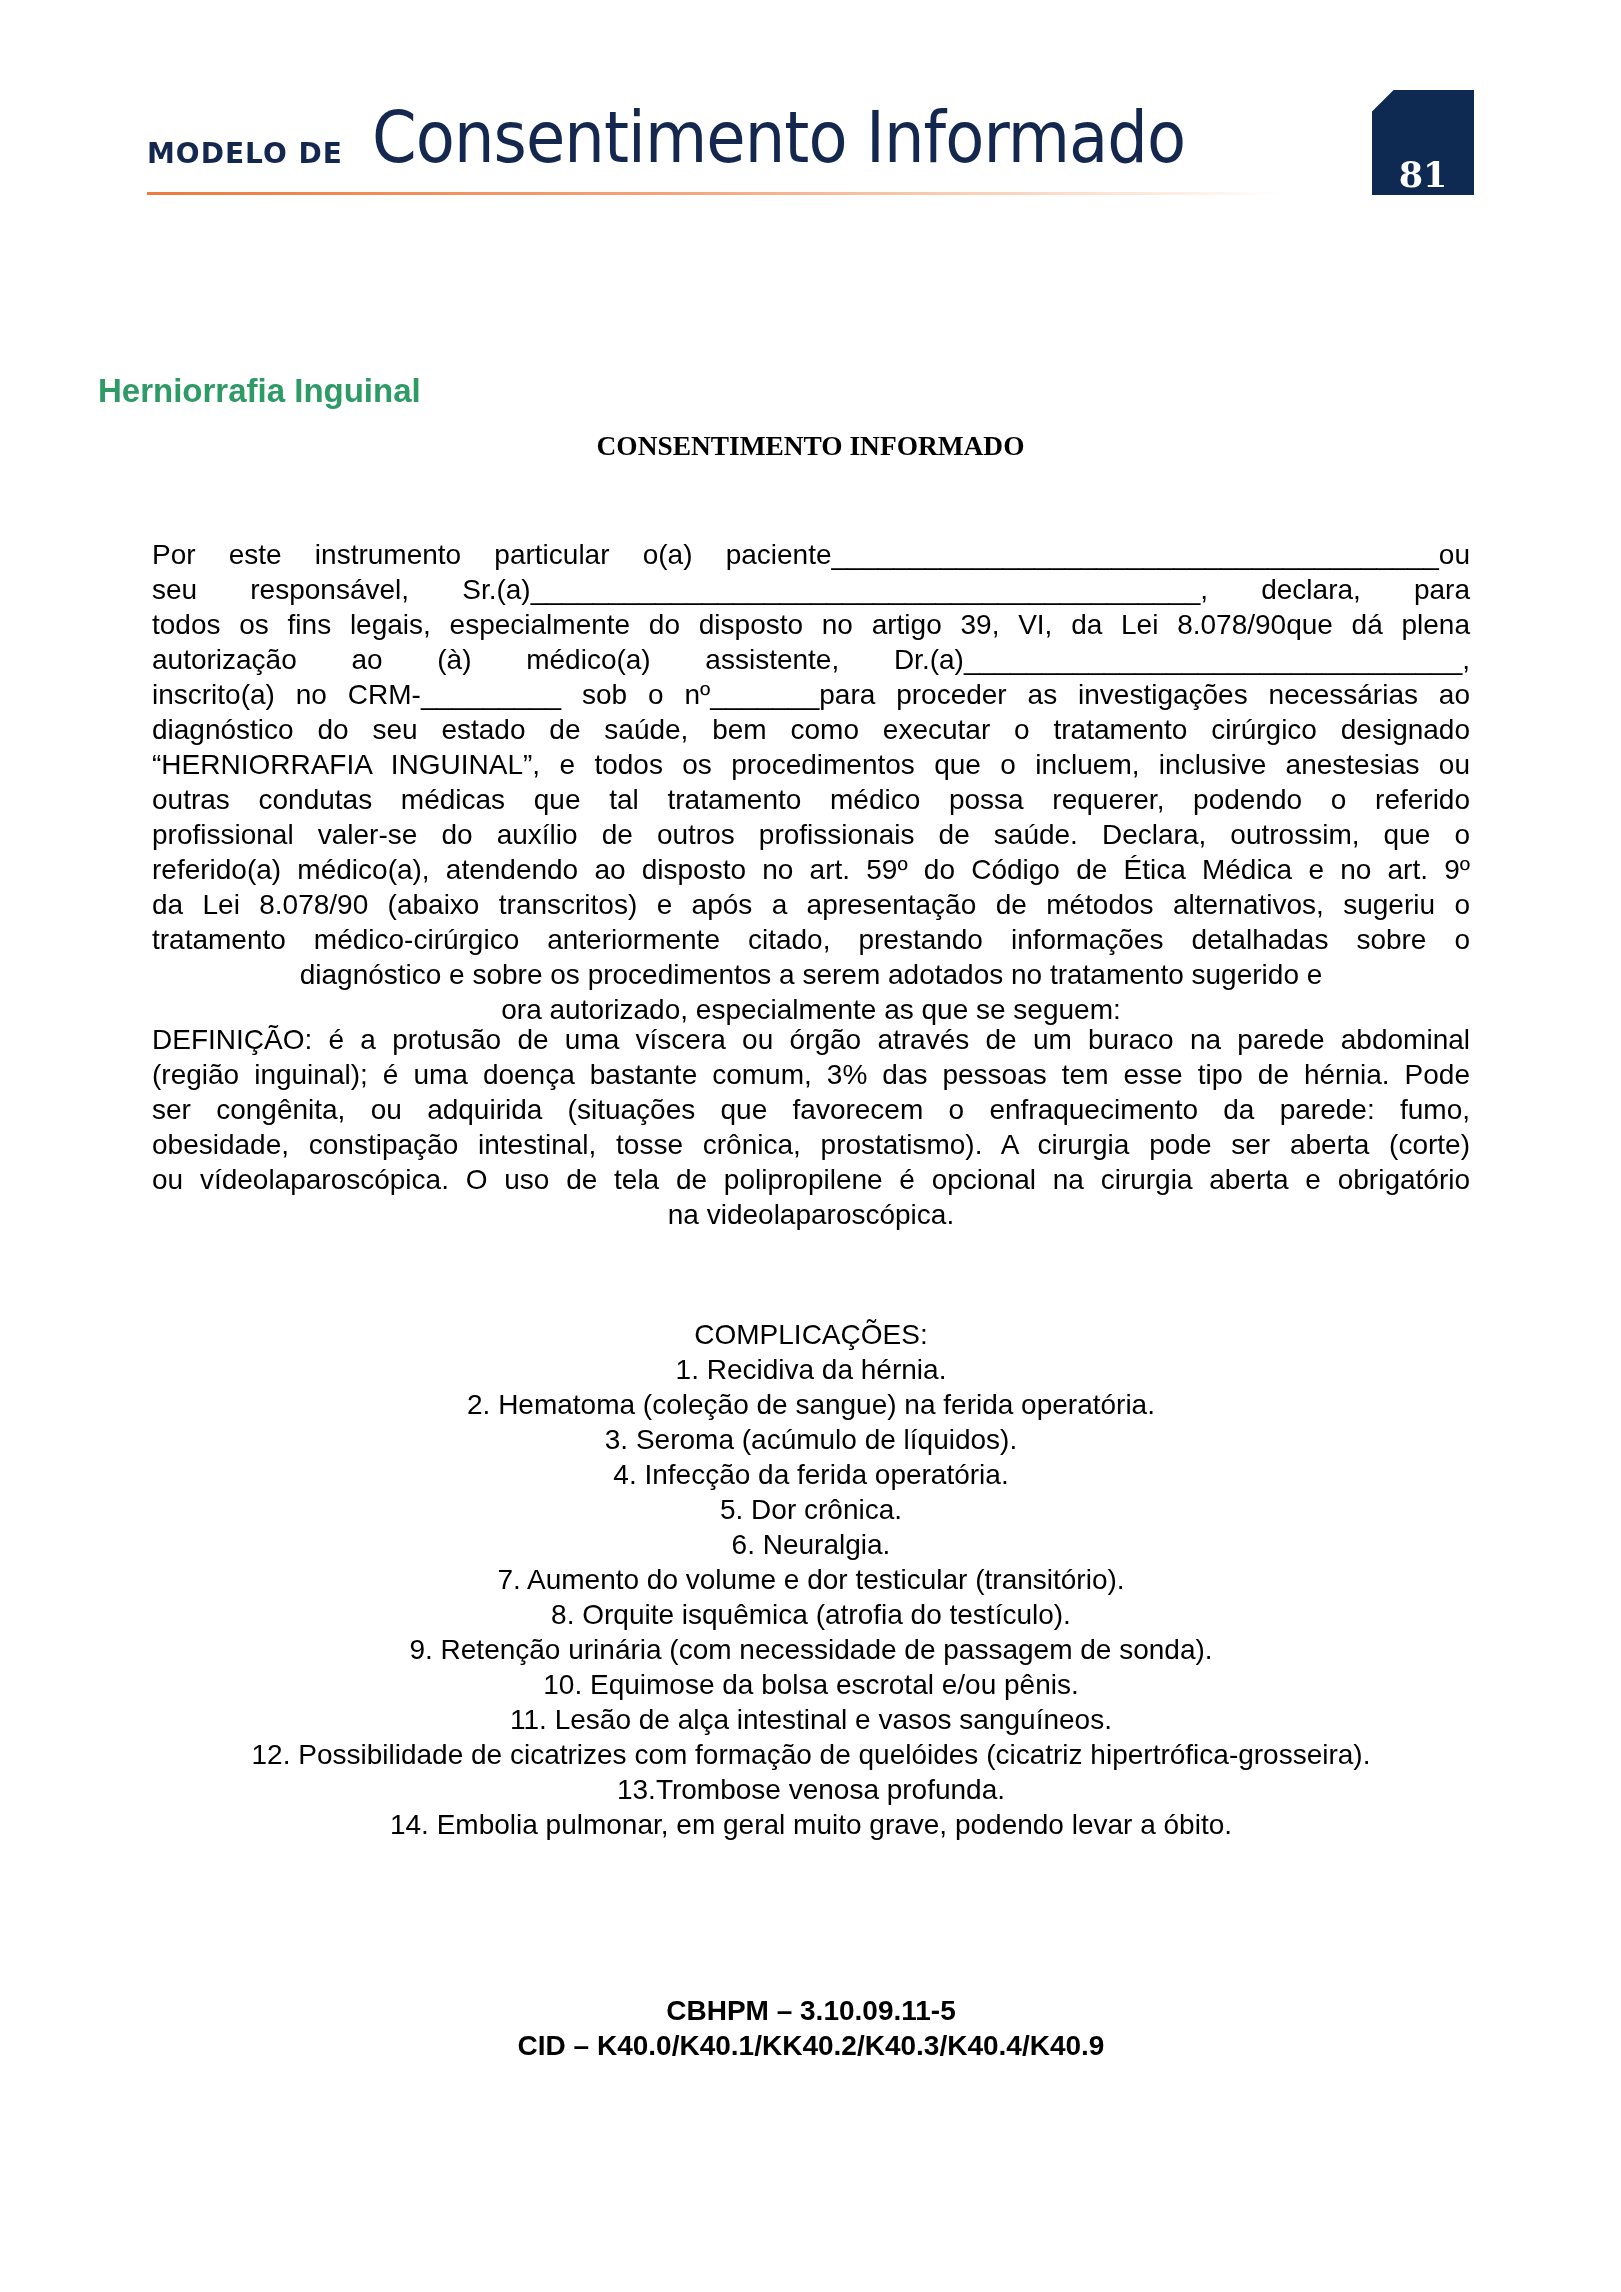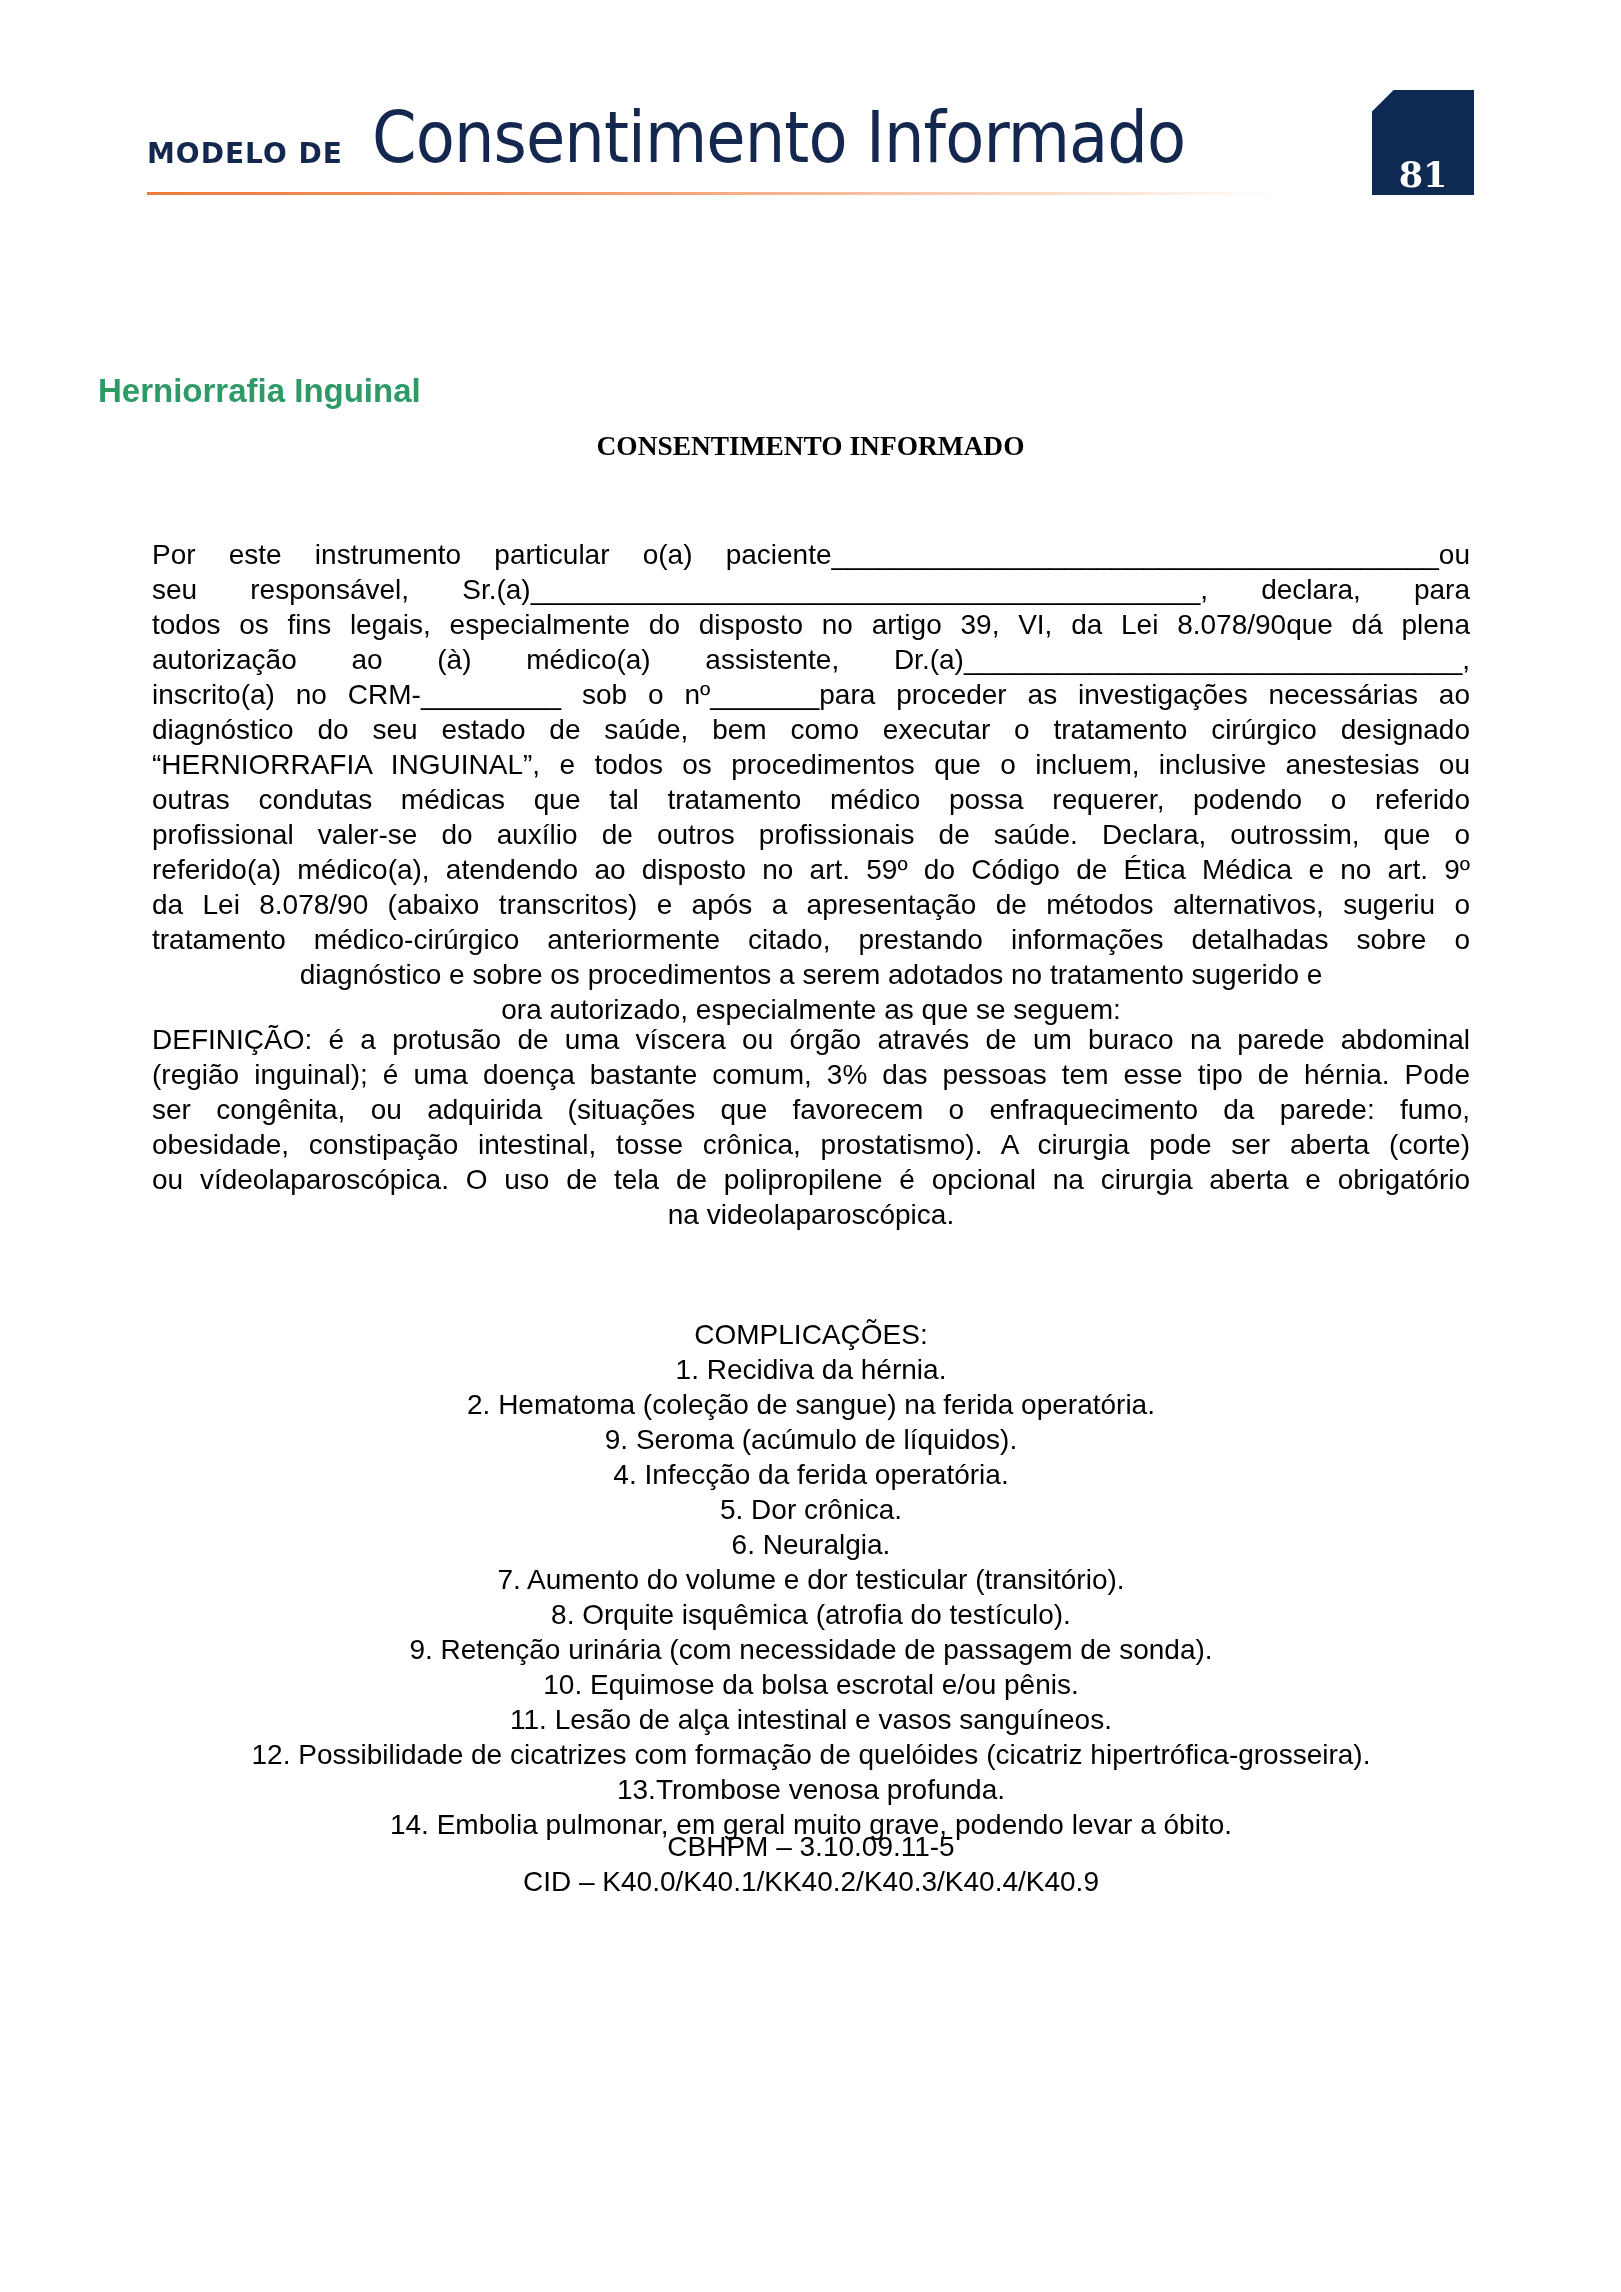--- a/index.html
+++ b/index.html
@@ -25,21 +25,21 @@
 
     .body { position: absolute; left: 152px; width: 1318px; font-size: 28px; line-height: 35px; }
     .line { display: block; white-space: nowrap; height: 35px; }
     .just { text-align: justify; text-align-last: justify; white-space: normal; }
     .left { text-align: center; }
     b { font-weight: normal; }
 
     .p1 { top: 537px; }
     .p2 { top: 1022px; }
     .p3 { top: 1317px; }
-    .p4 { top: 1829px; }
+    .p4 { top: 1993px; font-weight: bold; }
   </style>
 </head>
 <body>
 
 <div class="header">
   <div class="prefix">MODELO DE</div>
   <div class="main">Consentimento Informado</div>
   <div class="rule"></div>
   <div class="badge">
     <span>81</span>
@@ -72,21 +72,21 @@
   <span class="line just">ser congênita, ou adquirida (situações que favorecem o enfraquecimento da parede: fumo,</span>
   <span class="line just">obesidade, constipação intestinal, tosse crônica, prostatismo). A cirurgia pode ser aberta (corte)</span>
   <span class="line just">ou vídeolaparoscópica. O uso de tela de polipropilene é opcional na cirurgia aberta e obrigatório</span>
   <span class="line left">na videolaparoscópica.</span>
 </div>
 
 <div class="body p3">
   <span class="line left"><b>COMPLICAÇÕES:</b></span>
   <span class="line left">1. Recidiva da hérnia.</span>
   <span class="line left">2. Hematoma (coleção de sangue) na ferida operatória.</span>
-  <span class="line left">9. Seroma (acúmulo de líquidos).</span>
+  <span class="line left">3. Seroma (acúmulo de líquidos).</span>
   <span class="line left">4. Infecção da ferida operatória.</span>
   <span class="line left">5. Dor crônica.</span>
   <span class="line left">6. Neuralgia.</span>
   <span class="line left">7. Aumento do volume e dor testicular (transitório).</span>
   <span class="line left">8. Orquite isquêmica (atrofia do testículo).</span>
   <span class="line left">9. Retenção urinária (com necessidade de passagem de sonda).</span>
   <span class="line left">10. Equimose da bolsa escrotal e/ou pênis.</span>
   <span class="line left">11. Lesão de alça intestinal e vasos sanguíneos.</span>
   <span class="line left">12. Possibilidade de cicatrizes com formação de quelóides (cicatriz hipertrófica-grosseira).</span>
   <span class="line left">13.Trombose venosa profunda.</span>

